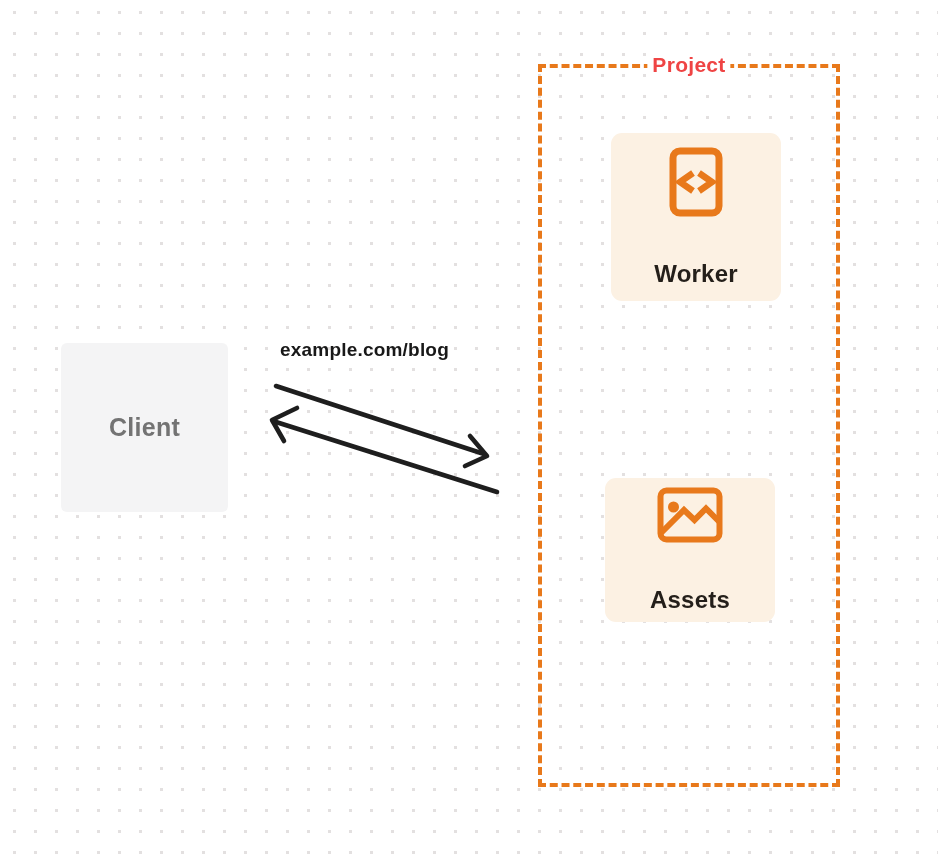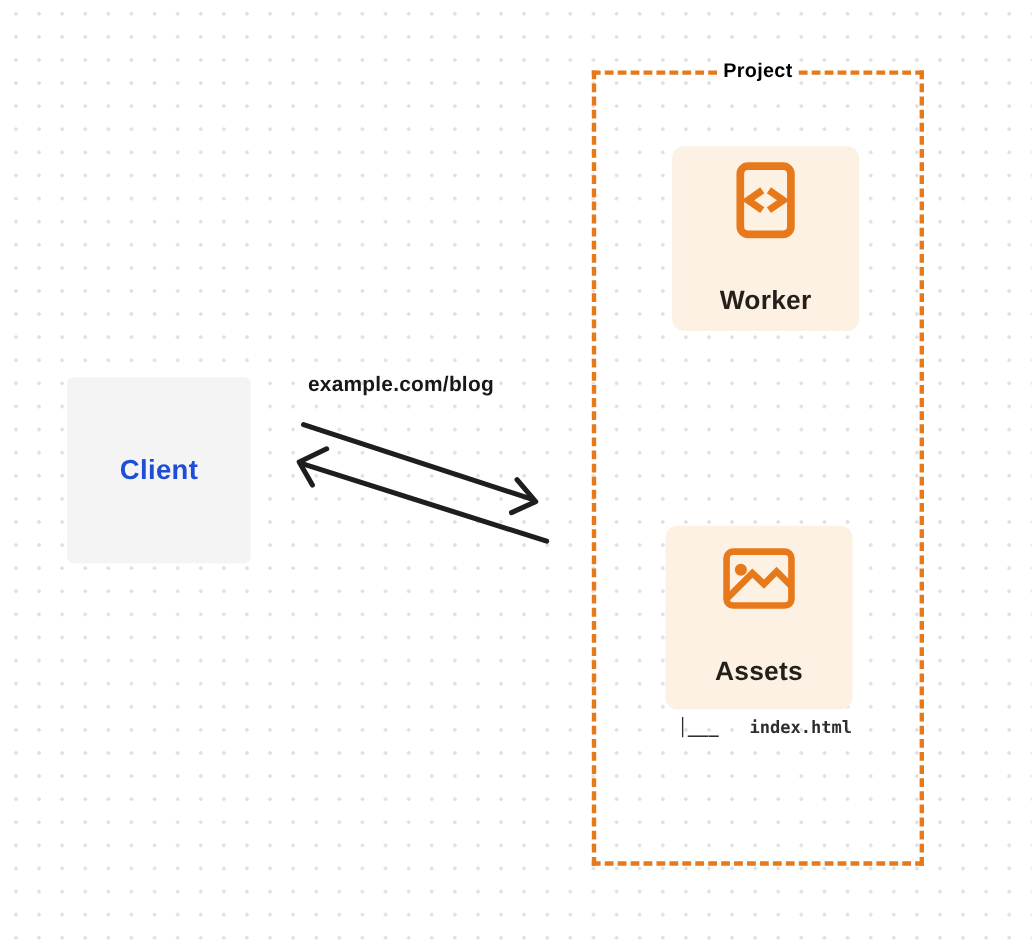--- a/index.html
+++ b/index.html
@@ -24,21 +24,21 @@
     position: absolute;
     left: 61px; top: 343px;
     width: 167px; height: 169px;
     background: #f4f4f5;
     border-radius: 6px;
     display: flex; align-items: center; justify-content: center;
   }
   .client-label {
     font-size: 25px;
     font-weight: 700;
-    color: #1d4ed8;
+    color: #737373;
     letter-spacing: 0.3px;
   }
   .request-label {
     position: absolute;
     left: 280px; top: 339px;
     font-size: 19px;
     font-weight: 700;
     color: #181818;
     letter-spacing: 0.2px;
   }
@@ -47,40 +47,40 @@
     left: 538px; top: 64px;
     width: 294px; height: 715px;
     border: 4px dashed #e8791b;
   }
   .project-label {
     position: absolute;
     left: 50%; top: -17px;
     transform: translateX(-50%);
     background: #ffffff;
     padding: 0 5px;
-    font-size: 18px;
+    font-size: 21px;
     font-weight: 700;
-    color: #000000;
+    color: #ef4444;
     line-height: 27px;
     letter-spacing: 0.3px;
     white-space: nowrap;
   }
   .card {
     position: absolute;
     width: 170px; height: 168px;
     background: #fcf1e3;
     border-radius: 11px;
     display: flex;
     flex-direction: column;
     align-items: center;
     justify-content: center;
     gap: 29px;
   }
   .card.worker { left: 69px; top: 65px; }
-  .card.assets { left: 63px; top: 410px; height: 167px; }
+  .card.assets { left: 63px; top: 410px; height: 144px; }
   .card-label {
     margin-top: 14px;
     font-size: 24px;
     font-weight: 700;
     color: #241f1a;
     letter-spacing: 0.2px;
   }
   .file-tree {
     position: absolute;
     left: 46px; top: 583px;
@@ -128,17 +128,16 @@
     <div class="card assets">
       <svg class="icon-svg" width="66" height="56" viewBox="0 0 66 56">
         <rect x="3.5" y="3.5" width="59" height="49" rx="6" fill="none" stroke="#e8791b" stroke-width="6"></rect>
         <circle cx="16.5" cy="20" r="5.5" fill="#e8791b"></circle>
         <path d="M4,46 L27,23 L37.5,33 L49,21.5 L62,34.5" fill="none" stroke="#e8791b" stroke-width="6" stroke-linejoin="miter"></path>
       </svg>
       <div class="card-label">Assets</div>
     </div>
 
     <div class="file-tree">
-      <div>   │___   index.html</div>
     </div>
   </div>
 
 </div>
 
 </body></html>

